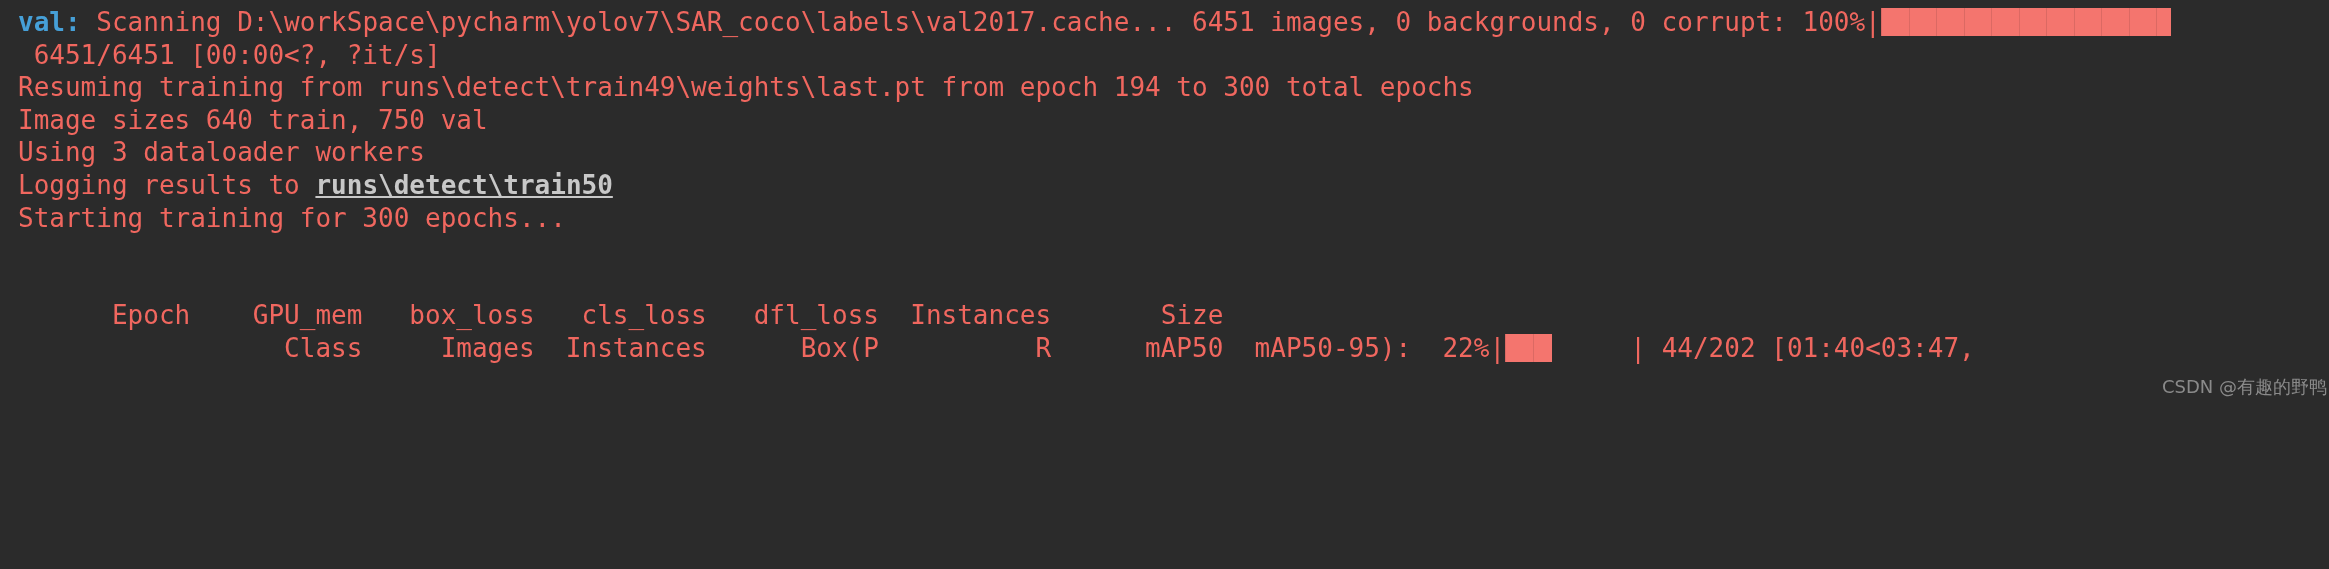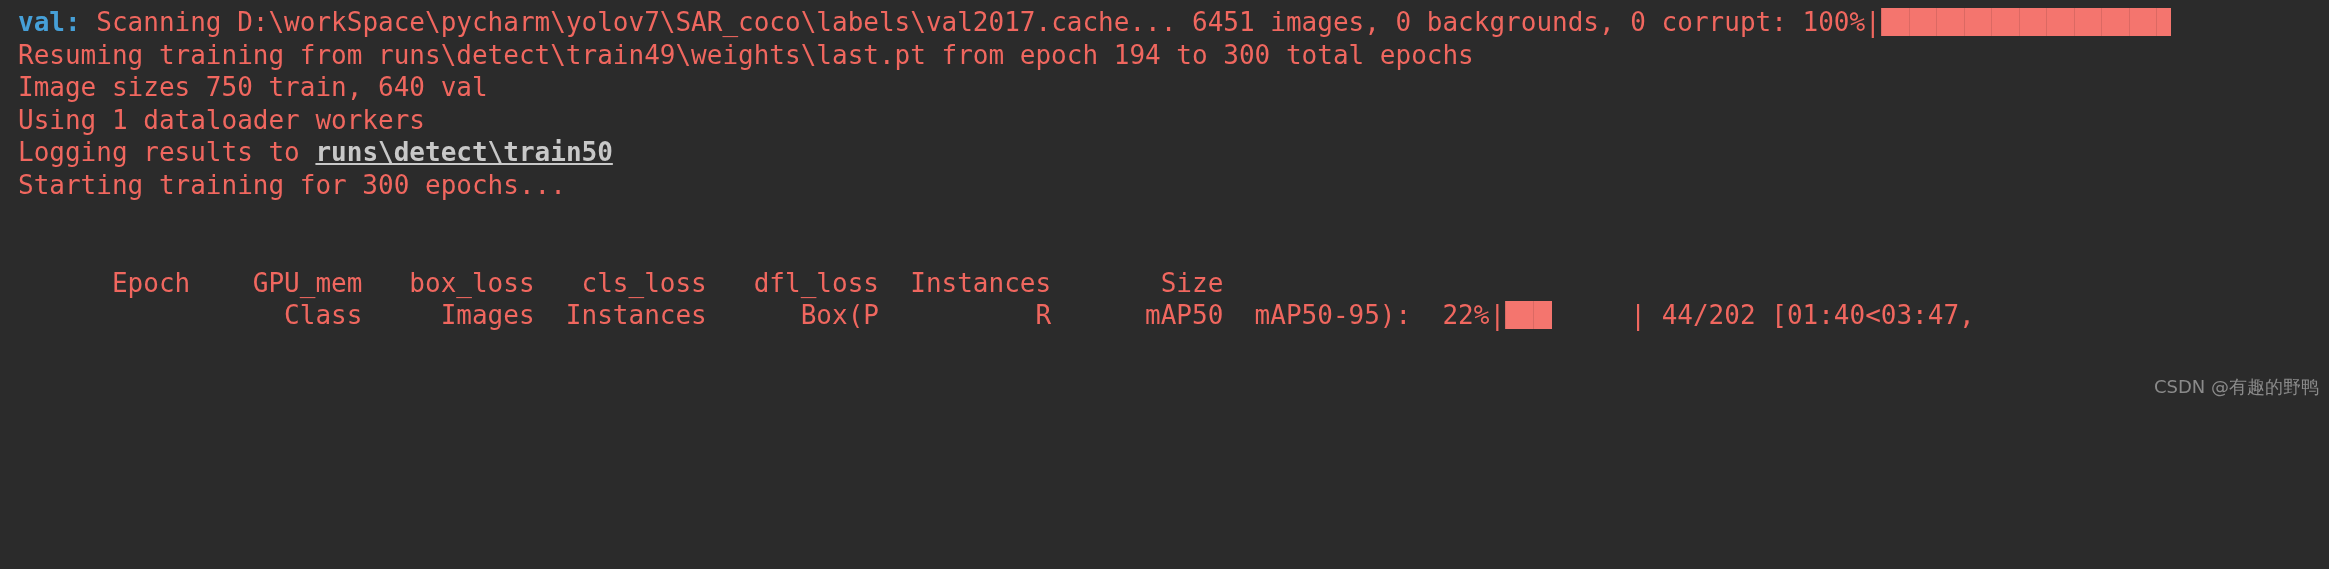--- a/index.html
+++ b/index.html
@@ -71,41 +71,42 @@
 
   .mini-glyph {
     display: inline-block;
     color: #8d8d8d;
     font-size: 13px;
     vertical-align: 2px;
   }
 
   #watermark {
     position: absolute;
-    right: 10px;
+    right: 2px;
     bottom: 8px;
     color: #8a8a8a;
     font-size: 18px;
     font-family: "DejaVu Sans", "Liberation Sans", sans-serif;
     white-space: pre;
   }
 </style>
 </head>
 <body>
 
 <div id="terminal">
 
   <div class="line"><span class="seg c-cyan">val:</span><span class="seg c-red"> Scanning D:\workSpace\pycharm\yolov7\SAR_coco\labels\val2017.cache... 6451 images, 0 backgrounds, 0 corrupt: 100%|</span><span class="bar bar-a"></span></div>
 
+  <div class="line"><span class="seg c-red"> 6451/6451 [00:00&lt;?, ?it/s]</span></div>
 
   <div class="line"><span class="seg c-red">Resuming training from runs\detect\train49\weights\last.pt from epoch 194 to 300 total epochs</span></div>
 
-  <div class="line"><span class="seg c-red">Image sizes 750 train, 640 val</span></div>
+  <div class="line"><span class="seg c-red">Image sizes 640 train, 750 val</span></div>
 
-  <div class="line"><span class="seg c-red">Using 1 dataloader workers</span></div>
+  <div class="line"><span class="seg c-red">Using 3 dataloader workers</span></div>
 
   <div class="line"><span class="seg c-red">Logging results to </span><span class="seg c-white">runs\detect\train50</span></div>
 
   <div class="line"><span class="seg c-red">Starting training for 300 epochs...</span></div>
 
   <div class="blank"></div>
   <div class="blank"></div>
 
   <div class="line"><span class="seg c-red">      Epoch    GPU_mem   box_loss   cls_loss   dfl_loss  Instances       Size</span></div>
 

